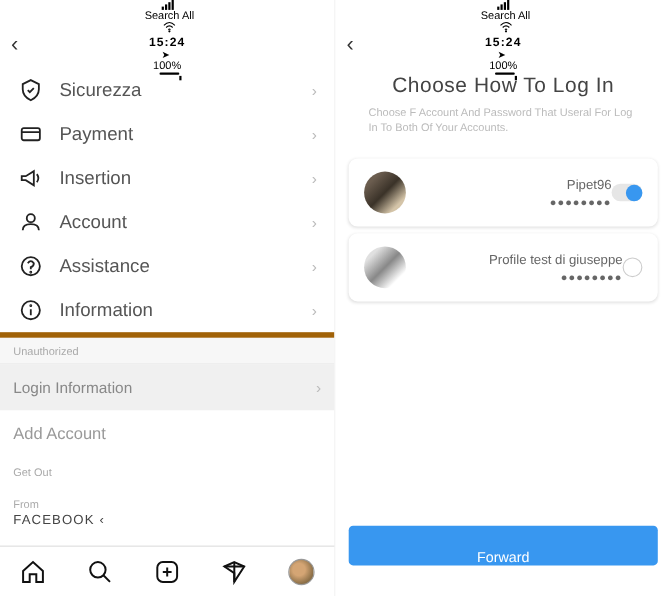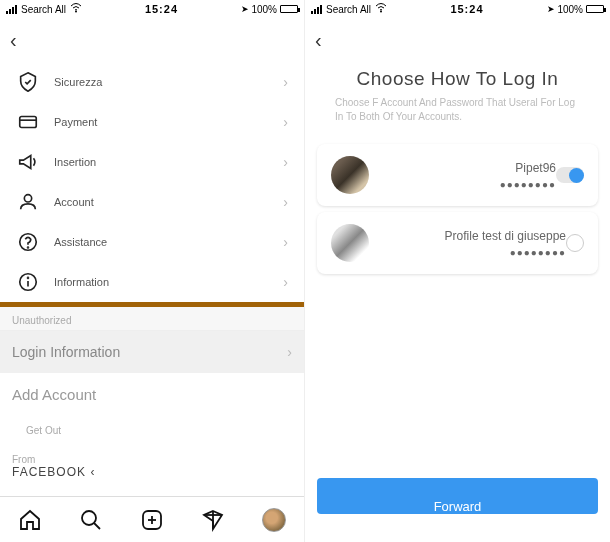--- a/index.html
+++ b/index.html
@@ -1,21 +1,21 @@
 <!DOCTYPE html>
 <html><head>
 <meta charset="utf-8">
 <style>
 * { margin:0; padding:0; box-sizing:border-box; font-family:-apple-system,Helvetica,Arial,sans-serif; }
 body { width:610px; height:542px; display:flex; background:#fff; }
 .phone { width:305px; height:542px; display:flex; flex-direction:column; background:#fff; position:relative; }
 .phone.left { border-right:1px solid #eee; }
 
 
-.status { height:18px; display:flex; align-items:center; padding:0 6px; font-size:10px; color:#000; }
+.status { height:18px; display:flex; align-items:center; padding:0 6px; font-size:10px; color:#000;flex-direction:column; }
 .status .sig { display:flex; align-items:flex-end; gap:1px; }
 .status .sig span { width:2px; background:#000; }
 .status .s1{height:3px}.status .s2{height:5px}.status .s3{height:7px}.status .s4{height:9px}
 .status .carrier { margin-left:4px; }
 .status .wifi { margin-left:4px; }
 .status .time { flex:1; text-align:center; font-weight:600; font-size:11px; letter-spacing:1px; }
 .status .loc { margin-right:3px; font-size:9px; }
 .status .batt { width:18px; height:8px; border:1px solid #000; border-radius:1px; position:relative; margin-left:3px; }
 .status .batt::after { content:""; position:absolute; right:-3px; top:2px; width:2px; height:4px; background:#000; }
 .status .batt .fill { height:100%; width:85%; background:#000; }
@@ -25,27 +25,27 @@
 .header .back { font-size:20px; color:#333; }
 .header .title { flex:1; text-align:center; font-size:17px; letter-spacing:1px; color:#888; font-weight:400; }
 .header .spacer { width:20px; }
 
 
 .list { flex:1; overflow:hidden; }
 .row { height:40px; display:flex; align-items:center; padding:0 16px; color:#333; }
 .row.first { border-top:none; }
 .row .ic { width:24px; height:24px; display:flex; align-items:center; justify-content:center; color:#222; margin-right:14px; }
 .row .ic svg { stroke:#222; fill:none; stroke-width:1.8; }
-.row .lbl { flex:1; font-size:11px; color:#555; font-weight:300; }
+.row .lbl { flex:1; font-size:17px; color:#555; font-weight:300; }
 .row .chev { color:#bbb; font-size:14px; }
 .section-label { padding:8px 12px 4px; font-size:10px; color:#aaa; background:#f7f7f7; border-top:5px solid #a16207; border-bottom:1px solid #eee; }
 .link-row { height:42px; display:flex; align-items:center; padding:0 12px; font-size:14px; background:#f0f0f0; color:#888; position:relative; }
 .link-row .chev { position:absolute; right:12px; color:#bbb; }
 .plain-row { height:42px; display:flex; align-items:center; padding:0 12px; font-size:15px; color:#999; }
-.tiny-row { padding:10px 26px; font-size:10px; color:#aaa; }
+.tiny-row { padding:10px 12px; font-size:10px; color:#aaa; }
 .from-block { padding:8px 12px; }
 .from-block .sm { font-size:10px; color:#aaa; }
 .from-block .big { font-size:12px; color:#444; letter-spacing:1px; }
 
 
 .tabbar { height:46px; border-top:1px solid #ddd; display:flex; align-items:center; justify-content:space-around; }
 .tabbar .tab svg { stroke:#111; fill:none; stroke-width:1.8; }
 .tabbar .tab { width:26px; height:26px; display:flex; align-items:center; justify-content:center; }
 .tabbar .avatar { width:24px; height:24px; border-radius:50%; background:radial-gradient(circle at 40% 40%, #d4a574 30%, #8b6f47 70%); border:1px solid #999; }
 

